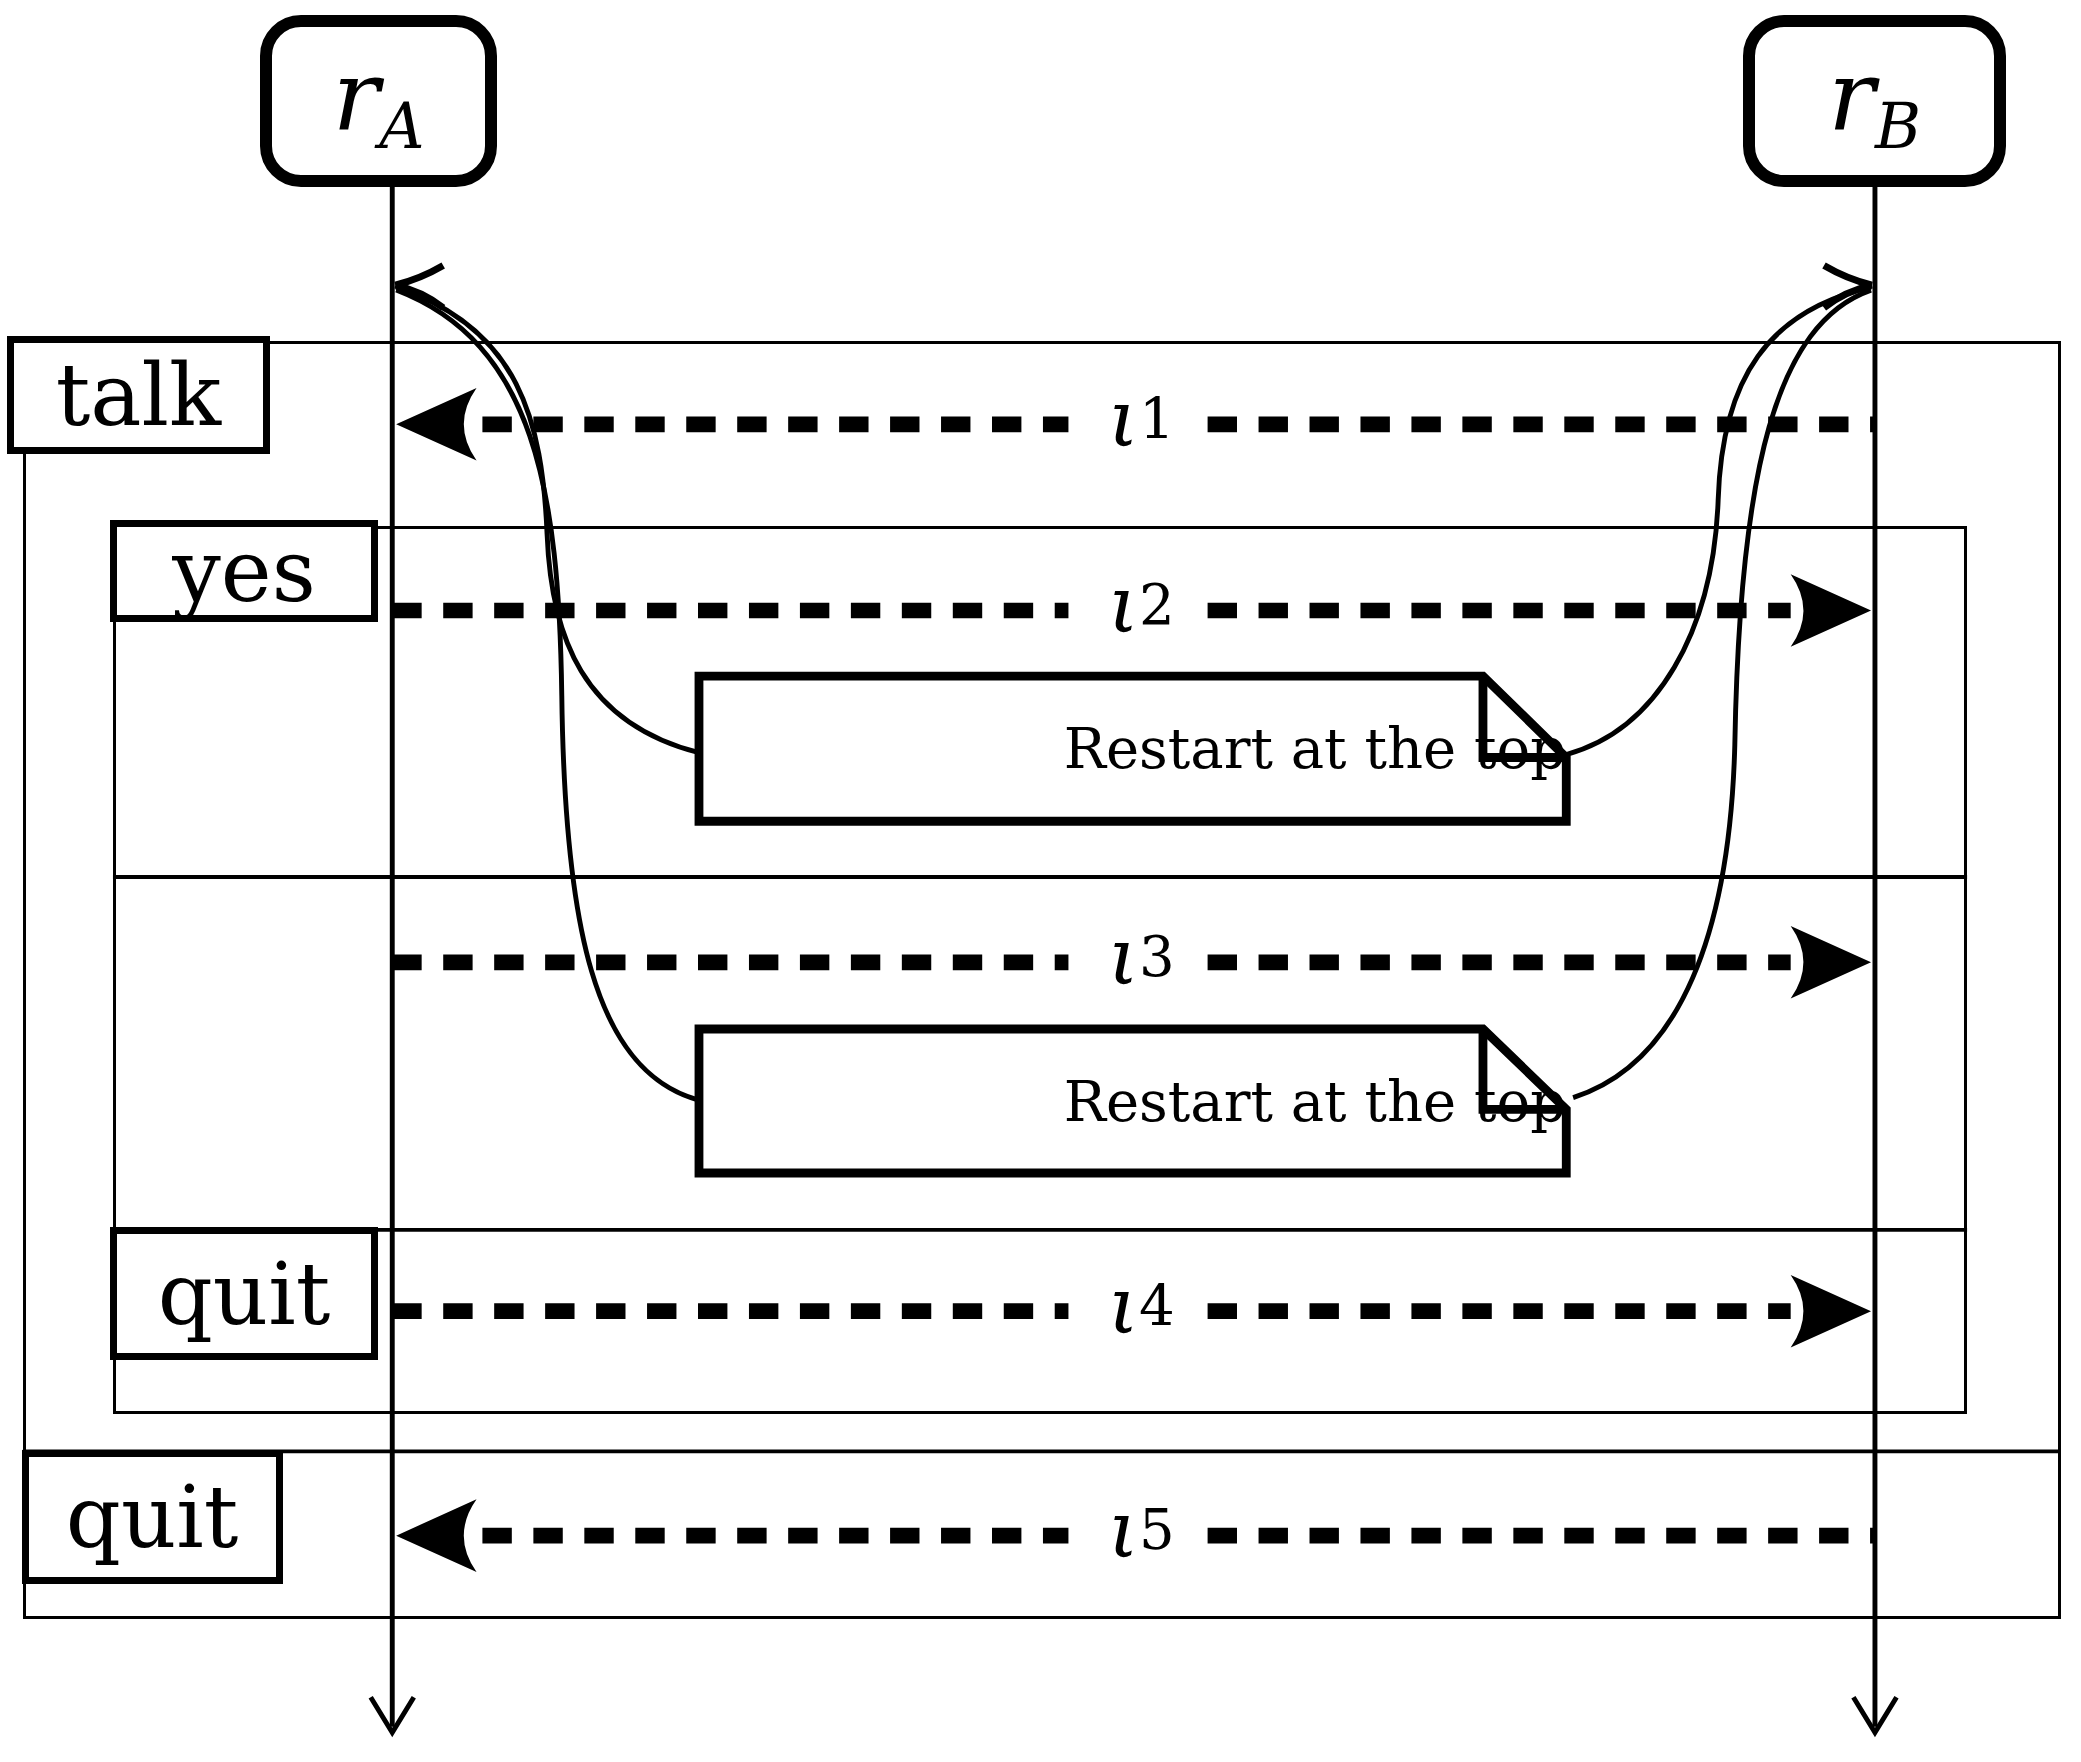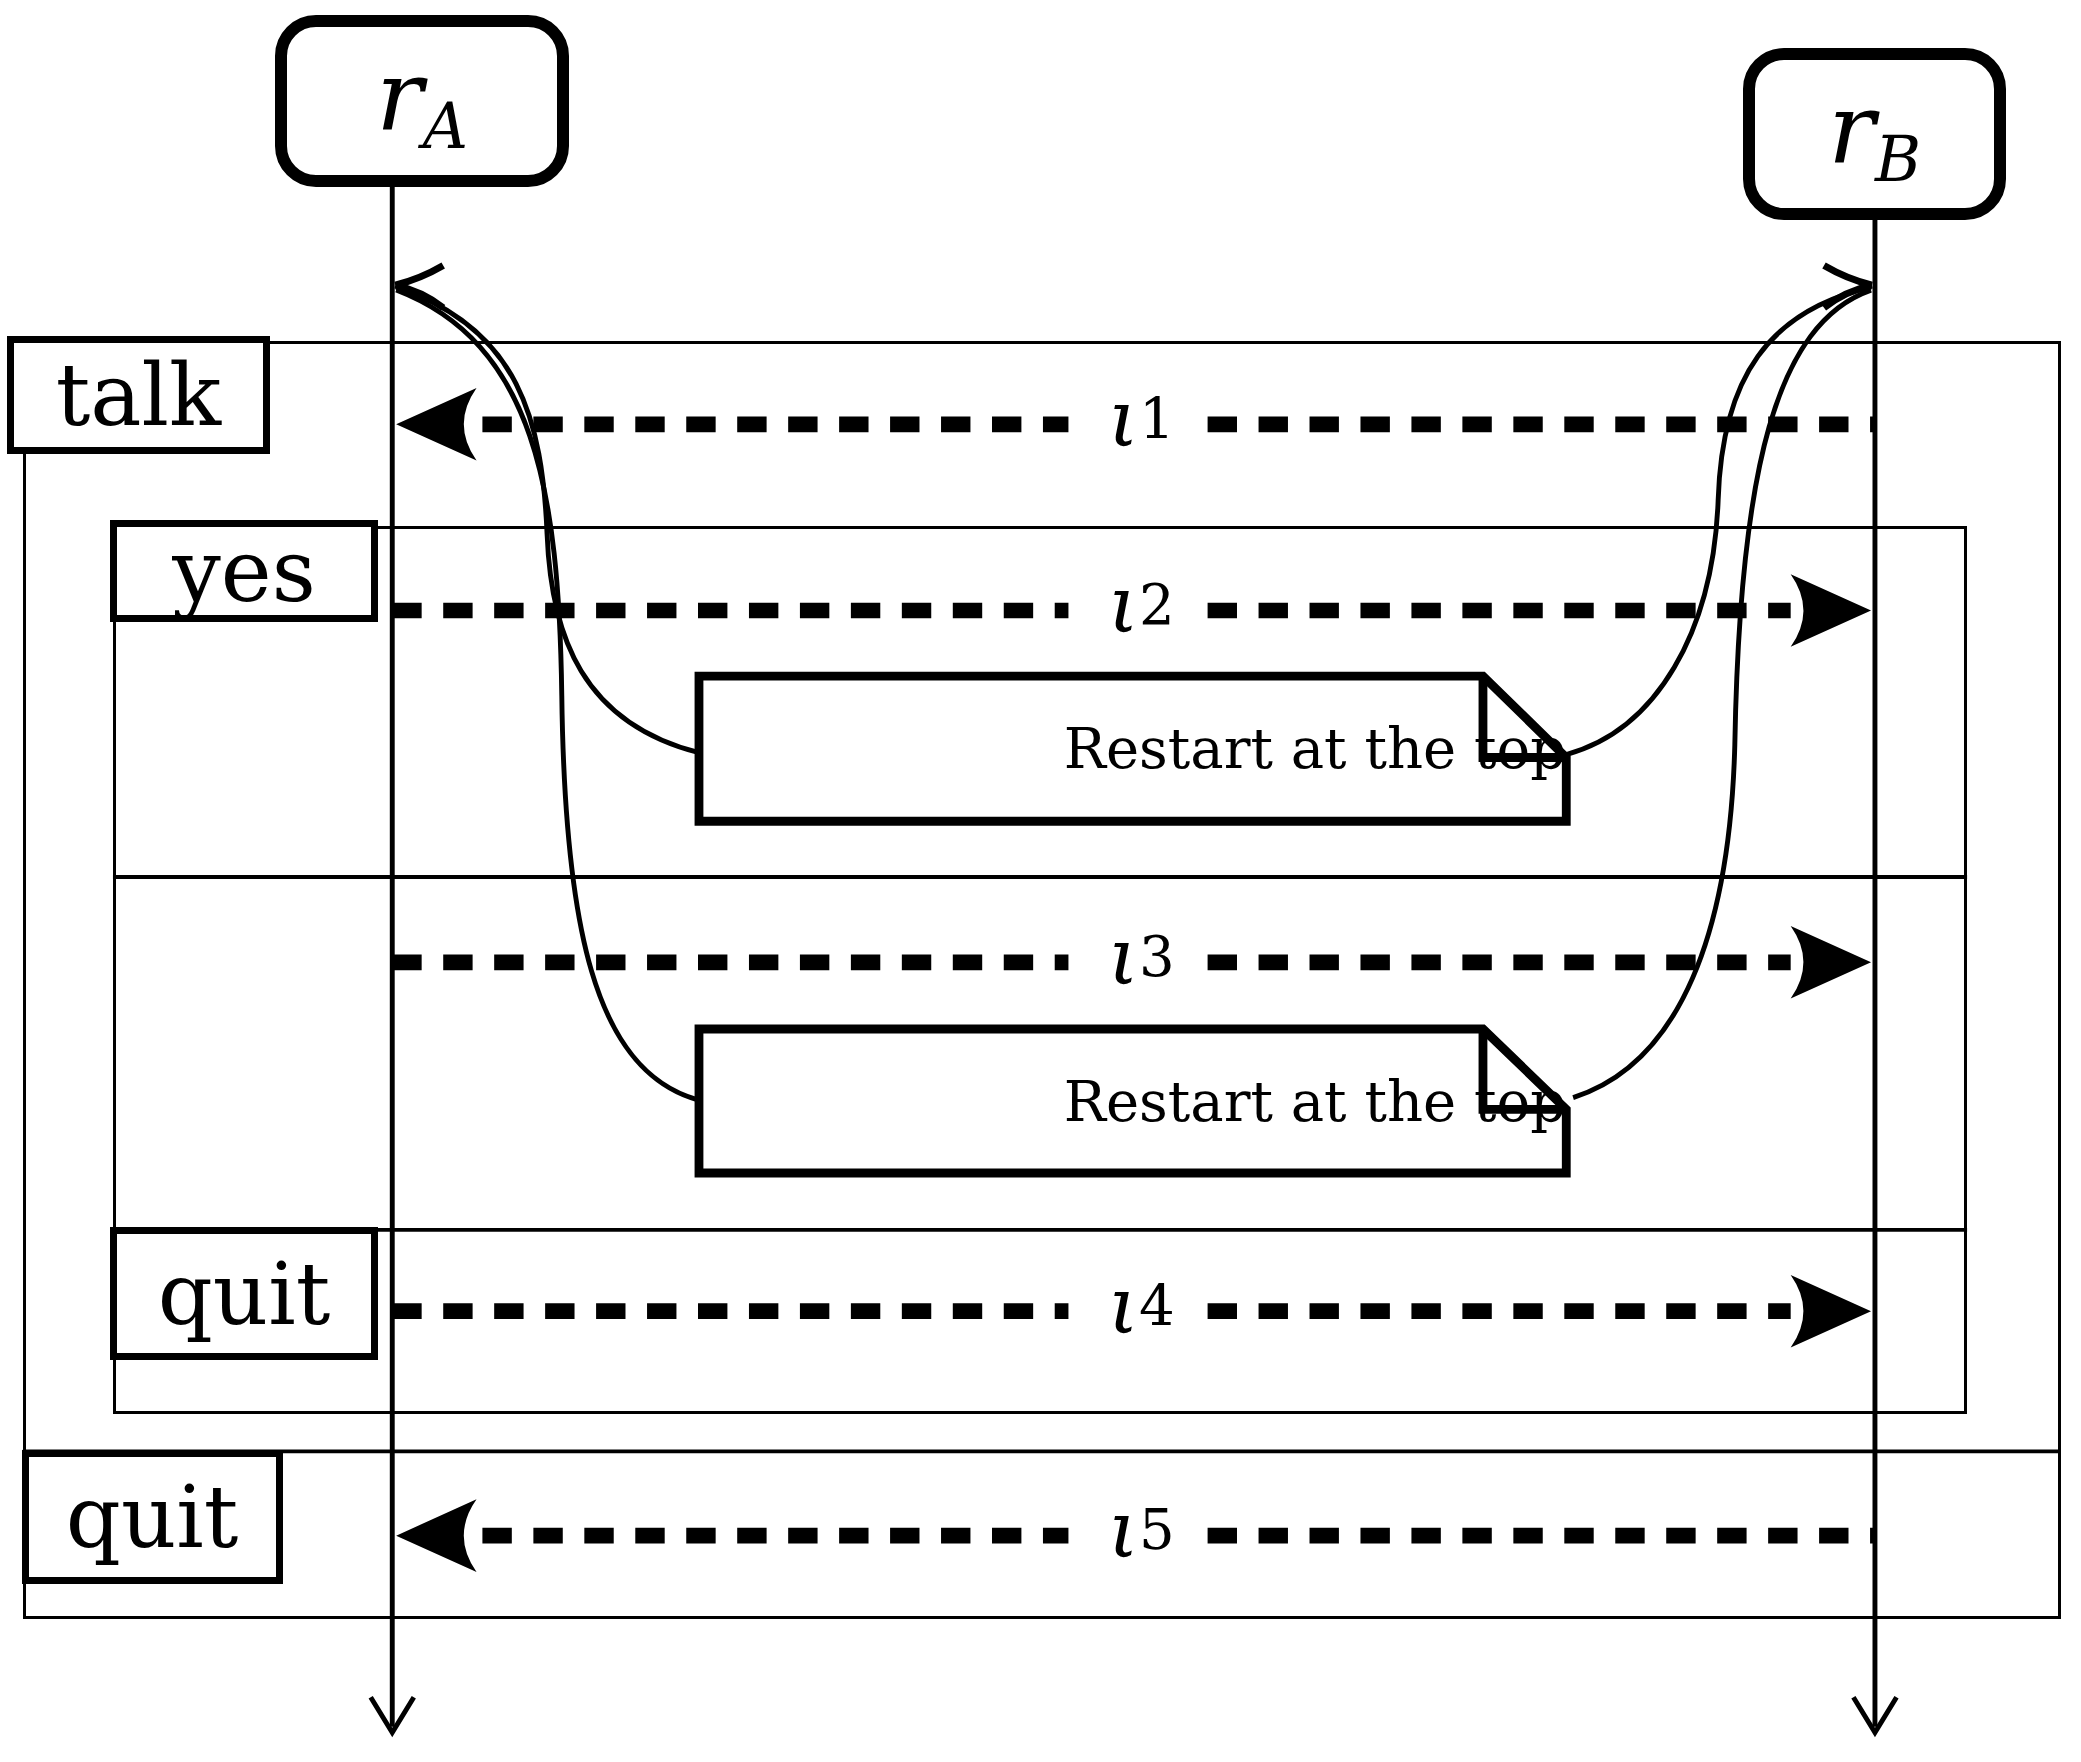--- a/index.html
+++ b/index.html
@@ -61,24 +61,24 @@
 
     <path d="M713 690 H1513 L1598 773 V838 H713 Z" fill="#fff" stroke="#000" stroke-width="9" stroke-linejoin="miter"></path>
     <path d="M1513 690 V773 H1598" fill="none" stroke="#000" stroke-width="9"></path>
     <path d="M713 1050 H1513 L1598 1132 V1197 H713 Z" fill="#fff" stroke="#000" stroke-width="9" stroke-linejoin="miter"></path>
     <path d="M1513 1050 V1132 H1598" fill="none" stroke="#000" stroke-width="9"></path>
   </svg>
 
   <div class="frame" style="left:22.5px;top:341px;width:2038px;height:1278px;"></div>
   <div class="frame" style="left:113px;top:526px;width:1854px;height:888px;"></div>
 
-  <div class="participant" style="left:260px;top:14.7px;width:294px;height:172px;margin-left:15px;">
+  <div class="participant" style="left:260px;top:14.7px;width:237px;height:172px;">
     <span><span>r</span><span class="sub">A</span></span>
   </div>
-  <div class="participant" style="left:1743px;top:14.7px;width:263px;height:172px;margin-top:33px;">
+  <div class="participant" style="left:1743px;top:14.7px;width:263px;height:172px;">
     <span><span>r</span><span class="sub">B</span></span>
   </div>
 
   <div class="secbox" style="left:7px;top:336px;width:263px;height:118px;">
     <span>talk</span>
   </div>
   <div class="secbox" style="left:110px;top:520px;width:268px;height:102px;justify-content:center;">
     <span>yes</span>
   </div>
   <div class="secbox" style="left:110px;top:1227px;width:268px;height:133px;">

